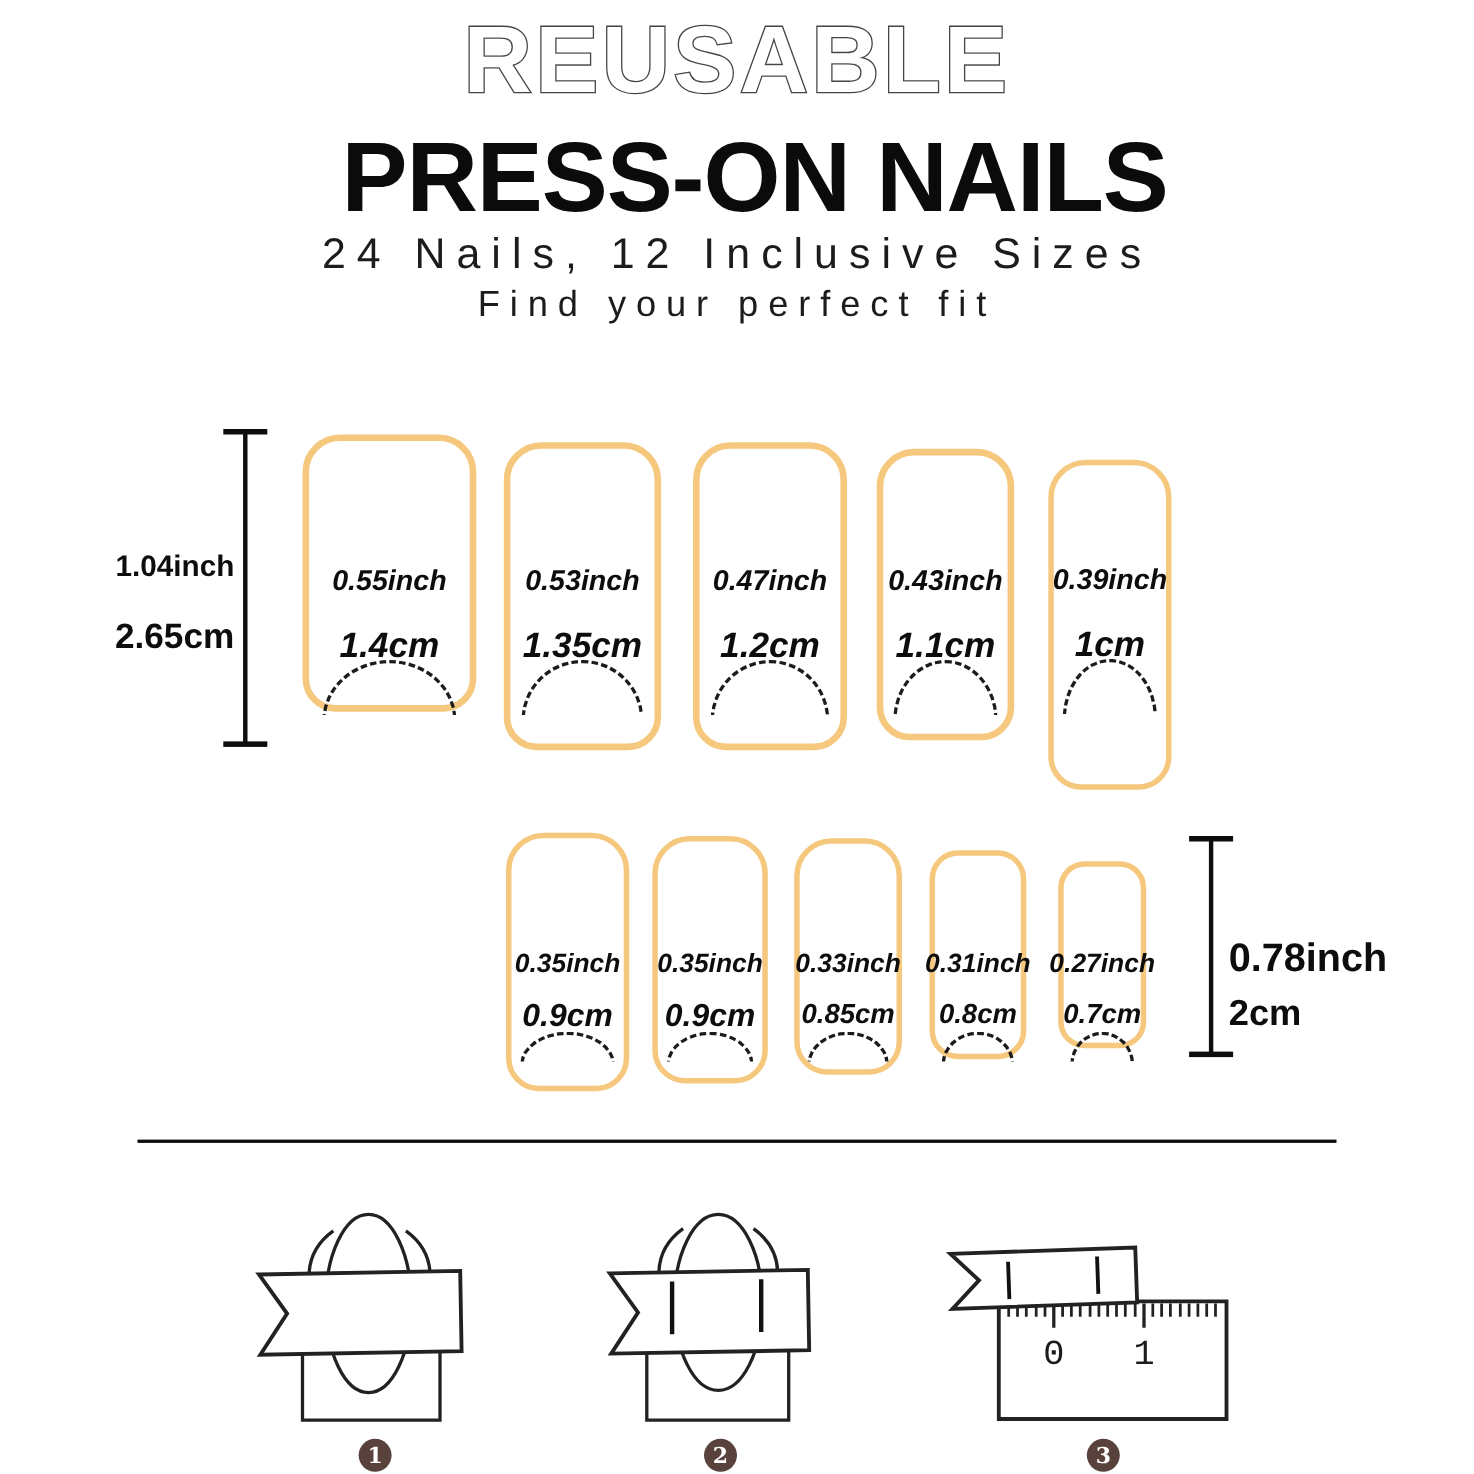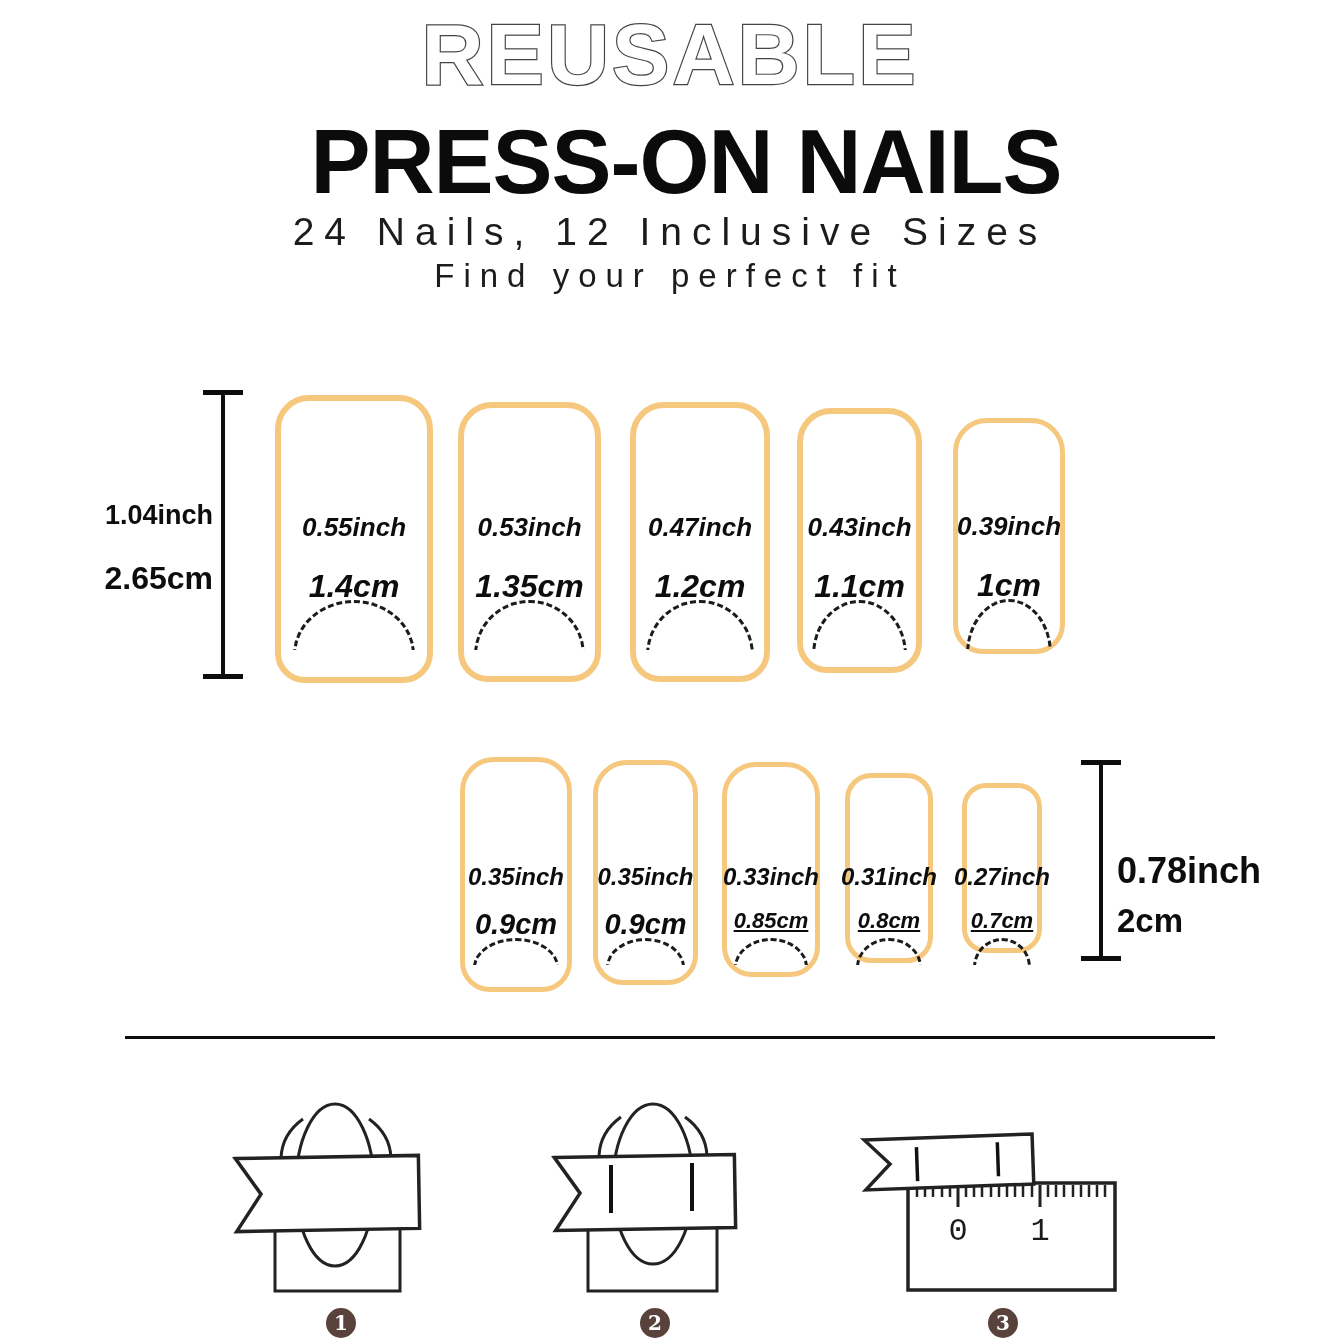--- a/index.html
+++ b/index.html
@@ -46,36 +46,36 @@
     background:transparent;
   }
   .nail .sz-inch, .nail .sz-cm {
     position:absolute; left:50%; transform:translateX(-50%);
     font-style:italic; font-weight:bold; white-space:nowrap; color:#0d0d0d;
   }
   .row1 .sz-inch { font-size:26px; }
   .row1 .sz-cm   { font-size:32px; }
   .row2 .sz-inch { font-size:24px; }
   .row2 .sz-cm   { font-size:29px; }
-  .r2n3 .sz-cm, .r2n4 .sz-cm, .r2n5 .sz-cm { font-size:22px;text-decoration:underline; }
+  .r2n3 .sz-cm, .r2n4 .sz-cm, .r2n5 .sz-cm { font-size:25px; }
 
   .arc { position:absolute; left:8%; width:84%; overflow:hidden; }
   .arc::before {
     content:""; position:absolute; left:0; right:0; top:0; height:220%;
     box-sizing:border-box; border:3px dashed #1b1b1b; border-radius:50%;
   }
   .row1 .arc { height:50px; }
   .row2 .arc { height:27px; }
 
   
-  .r1n1 { left:275px; top:395px; width:158px; height:288px; }
+  .r1n1 { left:275px; top:395px; width:158px; height:252px; }
   .r1n2 { left:458px; top:402px; width:143px; height:280px; }
   .r1n3 { left:630px; top:402px; width:140px; height:280px; }
   .r1n4 { left:797px; top:408px; width:125px; height:265px; }
-  .r1n5 { left:953px; top:418px; width:112px; height:236px; border-width:5px; }
+  .r1n5 { left:953px; top:418px; width:112px; height:300px; border-width:5px; }
   .r1n1 .sz-inch{top:111px} .r1n1 .sz-cm{top:167px} .r1n1 .arc{top:199px}
   .r1n2 .sz-inch{top:104px} .r1n2 .sz-cm{top:160px} .r1n2 .arc{top:192px}
   .r1n3 .sz-inch{top:104px} .r1n3 .sz-cm{top:160px} .r1n3 .arc{top:192px}
   .r1n4 .sz-inch{top:98px}  .r1n4 .sz-cm{top:154px} .r1n4 .arc{top:186px}
   .r1n5 .sz-inch{top:88px}  .r1n5 .sz-cm{top:144px} .r1n5 .arc{top:176px}
 
   
   .r2n1 { left:460px; top:757px; width:112px; height:235px; border-width:5px; }
   .r2n2 { left:593px; top:760px; width:105px; height:225px; border-width:5px; }
   .r2n3 { left:722px; top:762px; width:98px;  height:215px; border-width:5px; }

